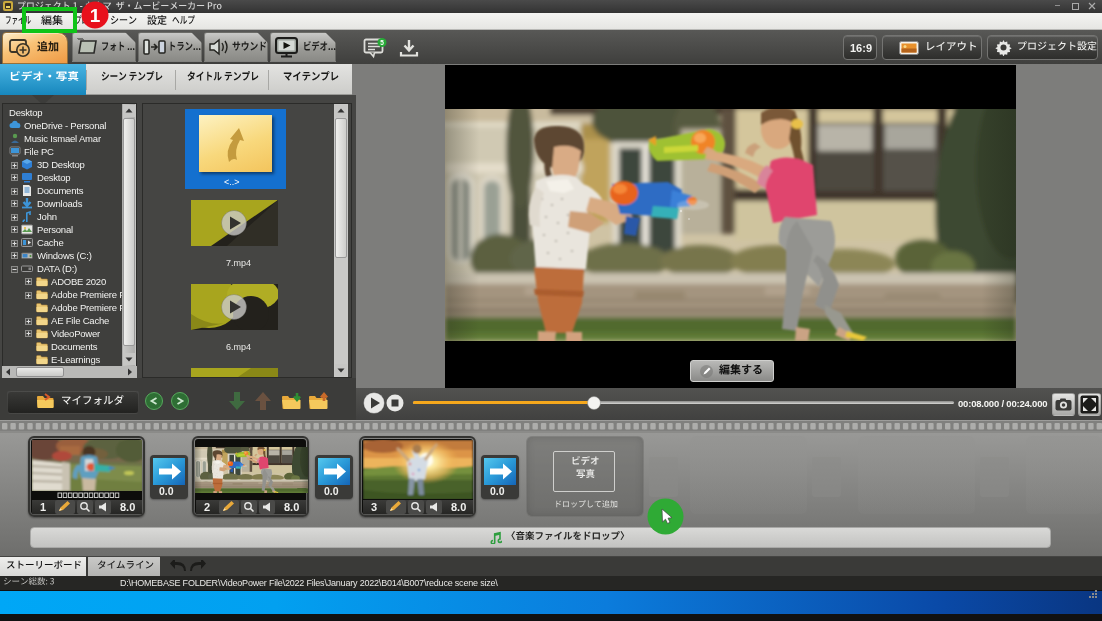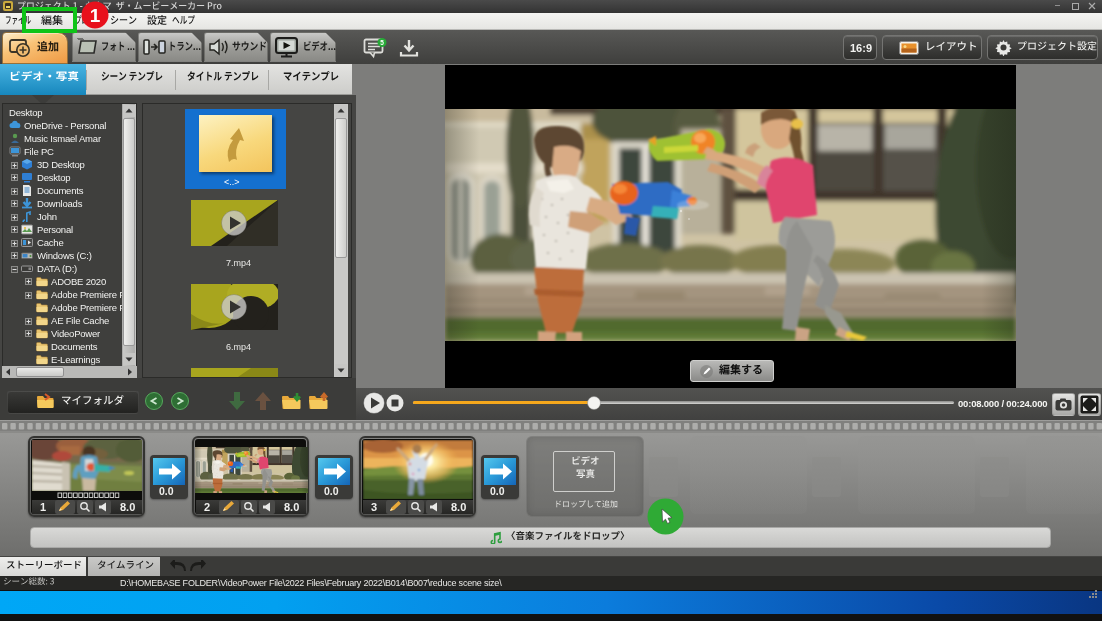--- a/index.html
+++ b/index.html
@@ -918,21 +918,21 @@
     <svg class="abs" style="left:170px;top:560px" width="16" height="13" viewBox="0 0 16 13">
       <path d="M14 11 q0 -7 -9 -6 l0 4 l-5 -5.5 l5 -5.5 l0 4 q11 -1 11 9 z" fill="#1c1c1a"></path>
     </svg>
     <svg class="abs" style="left:190px;top:560px" width="16" height="13" viewBox="0 0 16 13">
       <path d="M2 11 q0 -7 9 -6 l0 4 l5 -5.5 l-5 -5.5 l0 4 q-11 -1 -11 9 z" fill="#1c1c1a"></path>
     </svg>
     <div style="position:absolute;left:0px;top:576px;width:1102px;height:14px;background:#262624"></div>
     <svg style="position:absolute;left:2.0px;top:577px" width="53" height="13" viewBox="0 0 53 13">
       <path transform="translate(1,7.3)" d="M2.6 -6.5Q2.7 -6.4 3 -6.3Q3.3 -6.1 3.5 -5.9Q3.8 -5.7 4 -5.6Q4.3 -5.4 4.4 -5.3L4 -4.7Q3.9 -4.9 3.6 -5.0Q3.4 -5.2 3.1 -5.4Q2.9 -5.5 2.6 -5.7Q2.4 -5.9 2.2 -6.0ZM1.3 -0.5Q1.7 -0.5 2.2 -0.7Q2.7 -0.8 3.2 -1.0Q3.7 -1.2 4.1 -1.4Q4.8 -1.8 5.4 -2.3Q6 -2.8 6.5 -3.4Q7 -4 7.4 -4.6L7.8 -3.9Q7.2 -3 6.4 -2.2Q5.5 -1.4 4.5 -0.8Q4.1 -0.6 3.6 -0.4Q3.1 -0.2 2.6 0.0Q2.1 0.2 1.7 0.2ZM1.3 -4.6Q1.5 -4.5 1.7 -4.4Q2 -4.2 2.3 -4.0Q2.5 -3.9 2.8 -3.7Q3 -3.6 3.1 -3.5L2.8 -2.9Q2.6 -3 2.4 -3.1Q2.1 -3.3 1.9 -3.5Q1.6 -3.6 1.3 -3.8Q1.1 -3.9 0.9 -4.0Z M9.4 -3.7Q9.5 -3.7 9.7 -3.7Q9.9 -3.6 10.1 -3.6Q10.3 -3.6 10.6 -3.6Q10.7 -3.6 11 -3.6Q11.3 -3.6 11.6 -3.6Q12 -3.6 12.4 -3.6Q12.9 -3.6 13.3 -3.6Q13.7 -3.6 14.1 -3.6Q14.5 -3.6 14.8 -3.6Q15.1 -3.6 15.2 -3.6Q15.5 -3.6 15.8 -3.7Q16 -3.7 16.1 -3.7V-2.9Q16 -2.9 15.7 -2.9Q15.5 -2.9 15.2 -2.9Q15.1 -2.9 14.8 -2.9Q14.5 -2.9 14.1 -2.9Q13.7 -2.9 13.3 -2.9Q12.9 -2.9 12.5 -2.9Q12 -2.9 11.6 -2.9Q11.3 -2.9 11 -2.9Q10.7 -2.9 10.6 -2.9Q10.2 -2.9 9.9 -2.9Q9.6 -2.9 9.4 -2.9Z M18.9 -6.2Q19.2 -6.1 19.5 -5.9Q19.8 -5.6 20.1 -5.4Q20.4 -5.1 20.6 -4.9Q20.9 -4.7 21.1 -4.5L20.6 -3.9Q20.4 -4.1 20.1 -4.3Q19.9 -4.6 19.6 -4.8Q19.3 -5.1 19 -5.3Q18.7 -5.6 18.4 -5.7ZM18.2 -0.5Q18.9 -0.6 19.6 -0.8Q20.2 -1 20.7 -1.3Q21.2 -1.5 21.6 -1.8Q22.3 -2.2 22.8 -2.7Q23.4 -3.3 23.8 -3.8Q24.2 -4.4 24.4 -4.9L24.8 -4.2Q24.6 -3.7 24.1 -3.1Q23.7 -2.6 23.2 -2.1Q22.6 -1.6 22 -1.2Q21.6 -0.9 21.1 -0.6Q20.6 -0.4 20 -0.2Q19.4 0 18.6 0.2Z M30.8 -5.7 31.4 -5.6Q31.3 -5.2 31.1 -4.8Q30.9 -4.4 30.7 -4.0Q30.6 -3.7 30.4 -3.4L29.9 -3.6Q30.1 -3.8 30.2 -4.2Q30.4 -4.6 30.5 -5.0Q30.7 -5.4 30.8 -5.7ZM31.7 -4.6 32.2 -4.9Q32.4 -4.6 32.7 -4.3Q32.9 -4 33.1 -3.6Q33.3 -3.3 33.4 -3.1L32.9 -2.8Q32.8 -3 32.6 -3.4Q32.4 -3.7 32.2 -4.0Q31.9 -4.3 31.7 -4.6ZM32.3 -1.6 32.8 -1.9Q33 -1.6 33.2 -1.2Q33.4 -0.9 33.6 -0.5Q33.7 -0.2 33.8 0.1L33.2 0.4Q33.2 0.1 33 -0.3Q32.9 -0.6 32.7 -1.0Q32.5 -1.3 32.3 -1.6ZM29.2 -3.8Q29.6 -3.8 30.2 -3.8Q30.8 -3.8 31.4 -3.9Q32.1 -3.9 32.8 -4.0L32.7 -3.4Q31.8 -3.4 30.9 -3.3Q30 -3.2 29.3 -3.2ZM30.1 -7 30.7 -6.9Q30.5 -6.2 30.1 -5.7Q29.7 -5.1 29.3 -4.7Q29.3 -4.8 29.2 -4.8Q29.1 -4.9 29 -5.0Q28.9 -5 28.8 -5.1Q29.2 -5.4 29.6 -5.9Q29.9 -6.5 30.1 -7.0ZM32.2 -7.1Q32.4 -6.7 32.7 -6.4Q32.9 -6.1 33.2 -5.8Q33.5 -5.5 33.8 -5.3Q33.7 -5.2 33.6 -5.2Q33.5 -5.1 33.5 -5.0Q33.4 -4.9 33.3 -4.8Q33.1 -5.1 32.7 -5.4Q32.4 -5.7 32.2 -6.1Q31.9 -6.5 31.7 -6.8ZM30.3 -2.7 30.7 -3.0Q31 -2.9 31.2 -2.8Q31.5 -2.6 31.7 -2.4Q32 -2.2 32.1 -2.0L31.7 -1.6Q31.6 -1.8 31.3 -2.0Q31.1 -2.2 30.8 -2.4Q30.5 -2.6 30.3 -2.7ZM30.2 -2.0H30.8V-0.1Q30.8 0 30.9 0.1Q30.9 0.1 31.1 0.1Q31.1 0.1 31.2 0.1Q31.3 0.1 31.4 0.1Q31.5 0.1 31.6 0.1Q31.7 0.1 31.8 0.1Q31.9 0.1 31.9 0.1Q32 0 32 -0.2Q32 -0.4 32 -0.8Q32.1 -0.7 32.2 -0.7Q32.3 -0.6 32.4 -0.6Q32.5 -0.6 32.6 -0.5Q32.6 -0.1 32.5 0.2Q32.4 0.5 32.3 0.6Q32.1 0.7 31.9 0.7Q31.8 0.7 31.7 0.7Q31.6 0.7 31.4 0.7Q31.3 0.7 31.2 0.7Q31 0.7 31 0.7Q30.7 0.7 30.5 0.6Q30.4 0.5 30.3 0.4Q30.2 0.2 30.2 -0.1ZM29.4 -1.7 29.9 -1.6Q29.8 -1.1 29.7 -0.6Q29.5 -0 29.2 0.3L28.7 0.1Q29 -0.2 29.1 -0.7Q29.3 -1.2 29.4 -1.7ZM27.2 -7.1 27.7 -6.9Q27.6 -6.6 27.4 -6.3Q27.2 -5.9 27 -5.6Q26.9 -5.3 26.7 -5.1L26.3 -5.3Q26.4 -5.5 26.6 -5.8Q26.8 -6.2 26.9 -6.5Q27.1 -6.9 27.2 -7.1ZM28.1 -6.2 28.7 -5.9Q28.4 -5.4 28 -4.9Q27.7 -4.4 27.3 -3.9Q26.9 -3.4 26.6 -3.0L26.2 -3.2Q26.5 -3.5 26.7 -3.9Q27 -4.3 27.2 -4.7Q27.5 -5 27.7 -5.4Q27.9 -5.8 28.1 -6.2ZM25.8 -5.4 26.2 -5.8Q26.4 -5.6 26.6 -5.3Q26.9 -5.1 27 -4.8Q27.2 -4.6 27.4 -4.4L27 -3.9Q26.9 -4.1 26.7 -4.4Q26.5 -4.6 26.3 -4.9Q26 -5.2 25.8 -5.4ZM27.8 -4.2 28.3 -4.4Q28.5 -4.2 28.7 -3.8Q28.8 -3.5 29 -3.2Q29.1 -2.9 29.2 -2.7L28.7 -2.4Q28.6 -2.7 28.5 -3.0Q28.4 -3.3 28.2 -3.6Q28 -3.9 27.8 -4.2ZM25.8 -3.4Q26.3 -3.4 27.1 -3.4Q27.9 -3.5 28.7 -3.5L28.7 -3.0Q27.9 -3 27.2 -2.9Q26.4 -2.9 25.9 -2.8ZM28.1 -2.2 28.5 -2.3Q28.7 -1.9 28.9 -1.5Q29 -1.1 29.1 -0.7L28.6 -0.6Q28.5 -0.9 28.4 -1.3Q28.2 -1.8 28.1 -2.2ZM26.3 -2.3 26.8 -2.2Q26.7 -1.6 26.6 -1.0Q26.4 -0.4 26.2 -0.0Q26.2 -0.1 26.1 -0.1Q26 -0.1 25.9 -0.2Q25.8 -0.2 25.7 -0.3Q25.9 -0.7 26.1 -1.2Q26.2 -1.7 26.3 -2.3ZM27.2 -3.1H27.8V0.7H27.2Z M34.3 -2.6H38.5V-2.1H34.3ZM34.4 -5.6H38.5V-5.1H34.4ZM35.9 -3.3 36.5 -3.2Q36.3 -2.8 36.1 -2.3Q35.9 -1.9 35.6 -1.4Q35.4 -1 35.2 -0.7L34.6 -0.9Q34.8 -1.2 35.1 -1.6Q35.3 -2 35.5 -2.5Q35.7 -3 35.9 -3.3ZM37.2 -2.3 37.8 -2.2Q37.7 -1.6 37.4 -1.1Q37.2 -0.6 36.8 -0.3Q36.5 0 35.9 0.3Q35.4 0.5 34.6 0.7Q34.6 0.6 34.5 0.4Q34.4 0.2 34.4 0.1Q35.2 -0 35.8 -0.3Q36.4 -0.6 36.7 -1.1Q37.1 -1.6 37.2 -2.3ZM37.7 -7 38.3 -6.7Q38.1 -6.4 37.9 -6.1Q37.7 -5.8 37.5 -5.6L37.1 -5.8Q37.2 -6.1 37.4 -6.4Q37.6 -6.7 37.7 -7.0ZM36.1 -7.1H36.7V-3.2H36.1ZM34.7 -6.7 35.2 -6.9Q35.4 -6.7 35.5 -6.4Q35.7 -6.1 35.7 -5.8L35.2 -5.6Q35.2 -5.8 35 -6.2Q34.9 -6.5 34.7 -6.7ZM36.2 -5.3 36.6 -5.1Q36.4 -4.7 36.1 -4.4Q35.7 -4 35.4 -3.7Q35 -3.4 34.6 -3.2Q34.6 -3.3 34.5 -3.5Q34.4 -3.6 34.3 -3.7Q34.6 -3.9 35 -4.1Q35.4 -4.4 35.7 -4.7Q36 -5 36.2 -5.3ZM36.7 -5.0Q36.8 -5 37 -4.9Q37.2 -4.7 37.5 -4.6Q37.7 -4.4 38 -4.3Q38.2 -4.1 38.3 -4.0L37.9 -3.6Q37.8 -3.7 37.6 -3.9Q37.4 -4 37.2 -4.2Q36.9 -4.4 36.7 -4.5Q36.5 -4.7 36.4 -4.8ZM39.1 -5.6H42.2V-5.0H39.1ZM39.3 -7.1 40 -7.1Q39.8 -6.2 39.6 -5.5Q39.4 -4.7 39.1 -4.0Q38.8 -3.4 38.5 -2.9Q38.4 -2.9 38.3 -3.0Q38.2 -3.1 38.1 -3.2Q38 -3.3 37.9 -3.3Q38.3 -3.8 38.6 -4.4Q38.8 -5 39 -5.7Q39.2 -6.4 39.3 -7.1ZM41 -5.2 41.7 -5.2Q41.5 -3.7 41.1 -2.6Q40.7 -1.5 40 -0.7Q39.3 0.1 38.2 0.7Q38.2 0.6 38.1 0.5Q38 0.4 38 0.3Q37.9 0.2 37.8 0.1Q38.8 -0.3 39.5 -1.1Q40.1 -1.8 40.5 -2.9Q40.8 -3.9 41 -5.2ZM39.5 -5.0Q39.7 -3.9 40 -2.9Q40.4 -1.8 40.9 -1.1Q41.5 -0.3 42.2 0.1Q42.2 0.2 42.1 0.3Q42 0.4 41.9 0.5Q41.8 0.6 41.8 0.7Q41 0.2 40.4 -0.6Q39.8 -1.5 39.5 -2.6Q39.1 -3.7 38.9 -5.0ZM35.2 -1 35.5 -1.4Q36 -1.2 36.5 -1.0Q37 -0.7 37.4 -0.5Q37.9 -0.2 38.2 0.0L37.7 0.5Q37.4 0.2 37 -0.0Q36.6 -0.3 36.1 -0.5Q35.6 -0.8 35.2 -1.0Z M43.7 -3.3Q43.4 -3.3 43.3 -3.5Q43.1 -3.6 43.1 -3.9Q43.1 -4.2 43.3 -4.3Q43.4 -4.5 43.7 -4.5Q43.9 -4.5 44.1 -4.3Q44.2 -4.2 44.2 -3.9Q44.2 -3.6 44.1 -3.5Q43.9 -3.3 43.7 -3.3ZM43.7 0.1Q43.4 0.1 43.3 -0.1Q43.1 -0.2 43.1 -0.5Q43.1 -0.7 43.3 -0.9Q43.4 -1.1 43.7 -1.1Q43.9 -1.1 44.1 -0.9Q44.2 -0.7 44.2 -0.5Q44.2 -0.2 44.1 -0.1Q43.9 0.1 43.7 0.1Z M49 0.1Q48.5 0.1 48.1 -0.0Q47.8 -0.1 47.5 -0.3Q47.2 -0.5 47 -0.7L47.4 -1.3Q47.7 -1 48.1 -0.8Q48.4 -0.5 49 -0.5Q49.3 -0.5 49.6 -0.7Q49.9 -0.8 50.1 -1.1Q50.2 -1.3 50.2 -1.7Q50.2 -2.1 50 -2.3Q49.8 -2.6 49.4 -2.8Q49 -2.9 48.3 -2.9V-3.5Q48.9 -3.5 49.3 -3.7Q49.7 -3.9 49.8 -4.1Q50 -4.4 50 -4.7Q50 -5.2 49.7 -5.4Q49.4 -5.7 49 -5.7Q48.6 -5.7 48.3 -5.5Q47.9 -5.4 47.7 -5.1L47.2 -5.6Q47.6 -5.9 48 -6.1Q48.4 -6.3 49 -6.3Q49.5 -6.3 49.9 -6.2Q50.3 -6 50.6 -5.6Q50.8 -5.3 50.8 -4.8Q50.8 -4.2 50.5 -3.8Q50.2 -3.5 49.7 -3.3V-3.2Q50.1 -3.2 50.4 -3.0Q50.7 -2.7 50.8 -2.4Q51 -2.1 51 -1.7Q51 -1.1 50.7 -0.7Q50.5 -0.3 50 -0.1Q49.6 0.1 49 0.1Z" fill="#c9c9c7"></path>
     </svg>
-    <div style="position:absolute;left:120px;top:578px;font:400 9px 'Liberation Sans',sans-serif;color:#e8e8e6;letter-spacing:-0.2px;white-space:nowrap;">D:\HOMEBASE FOLDER\VideoPower File\2022 Files\February 2022\B014\B007\reduce scene size\</div>
+    <div style="position:absolute;left:120px;top:578px;font:400 9px 'Liberation Sans',sans-serif;color:#e8e8e6;letter-spacing:-0.2px;white-space:nowrap;">D:\HOMEBASE FOLDER\VideoPower File\2022 Files\January 2022\B014\B007\reduce scene size\</div>
     <div style="position:absolute;left:0px;top:590px;width:1102px;height:31px;background:#111"></div>
     <div style="position:absolute;left:0px;top:591px;width:1102px;height:23px;background:linear-gradient(90deg,#00a7f6,#02a0f0 25%,#0b7cdc 55%,#0a4aa8 85%,#093682)"></div>
     <svg class="abs" style="left:1088px;top:590px" width="10" height="8">
       <g fill="#8a8a88">
         <rect x="7" y="0" width="2" height="2"></rect>
         <rect x="4" y="3" width="2" height="2"></rect>
         <rect x="7" y="3" width="2" height="2"></rect>
         <rect x="1" y="6" width="2" height="2"></rect>
         <rect x="4" y="6" width="2" height="2"></rect>
         <rect x="7" y="6" width="2" height="2"></rect>

